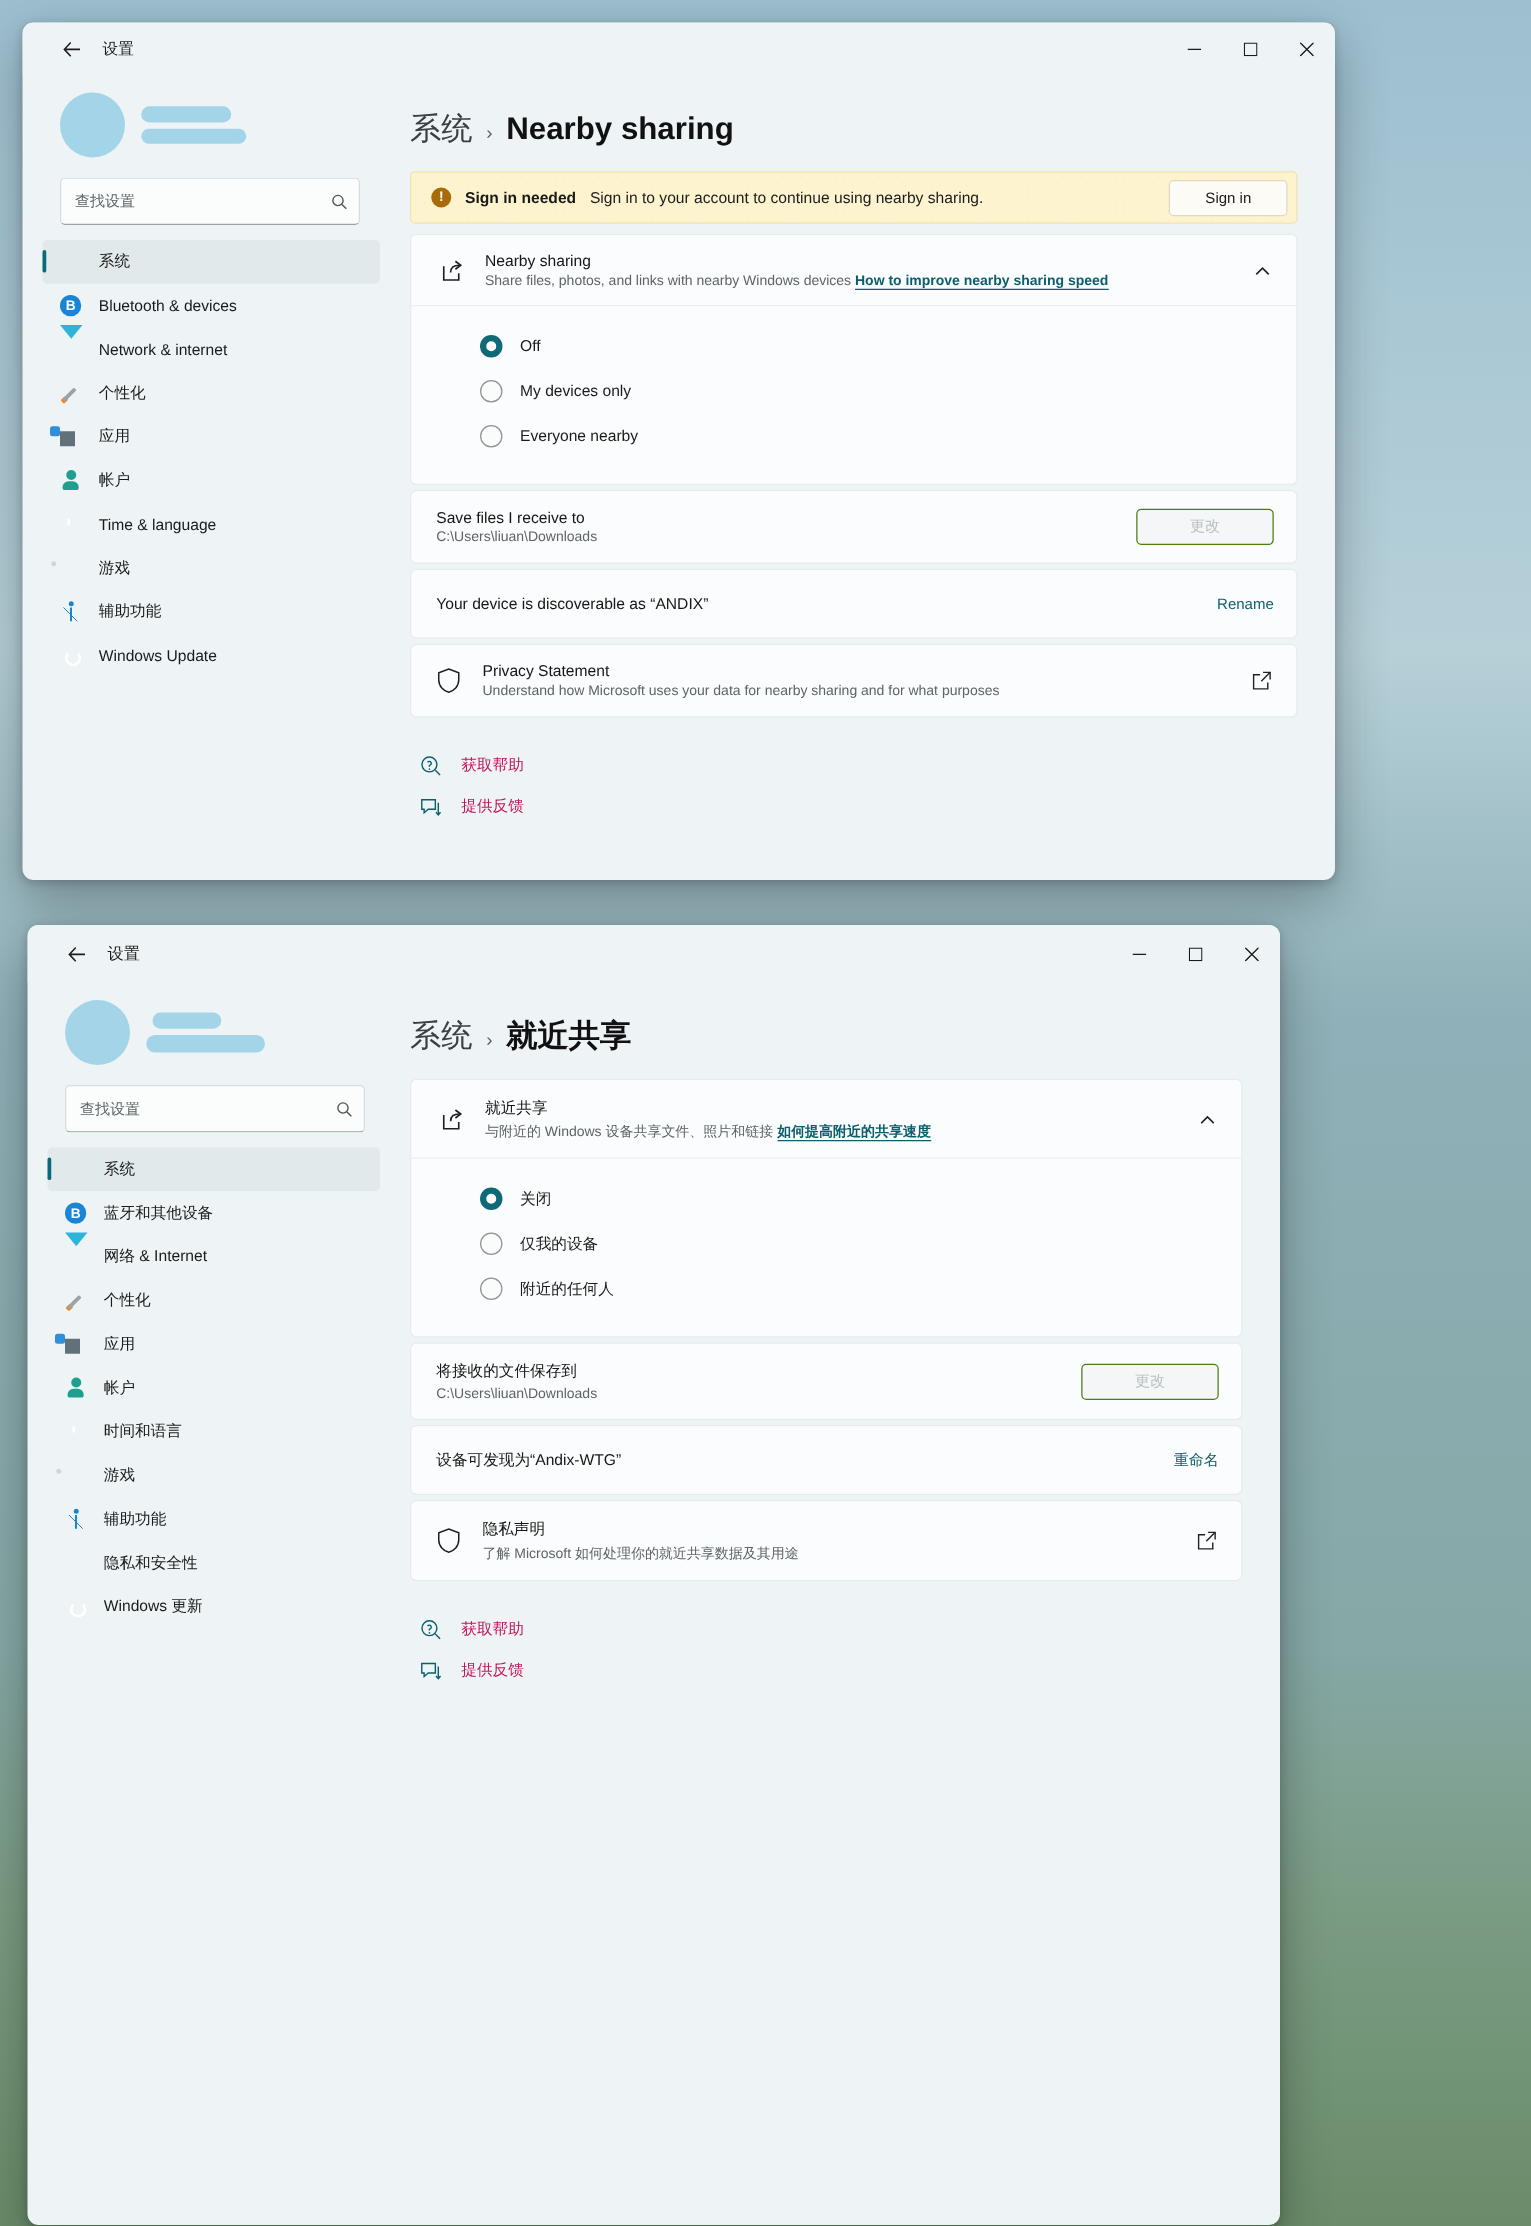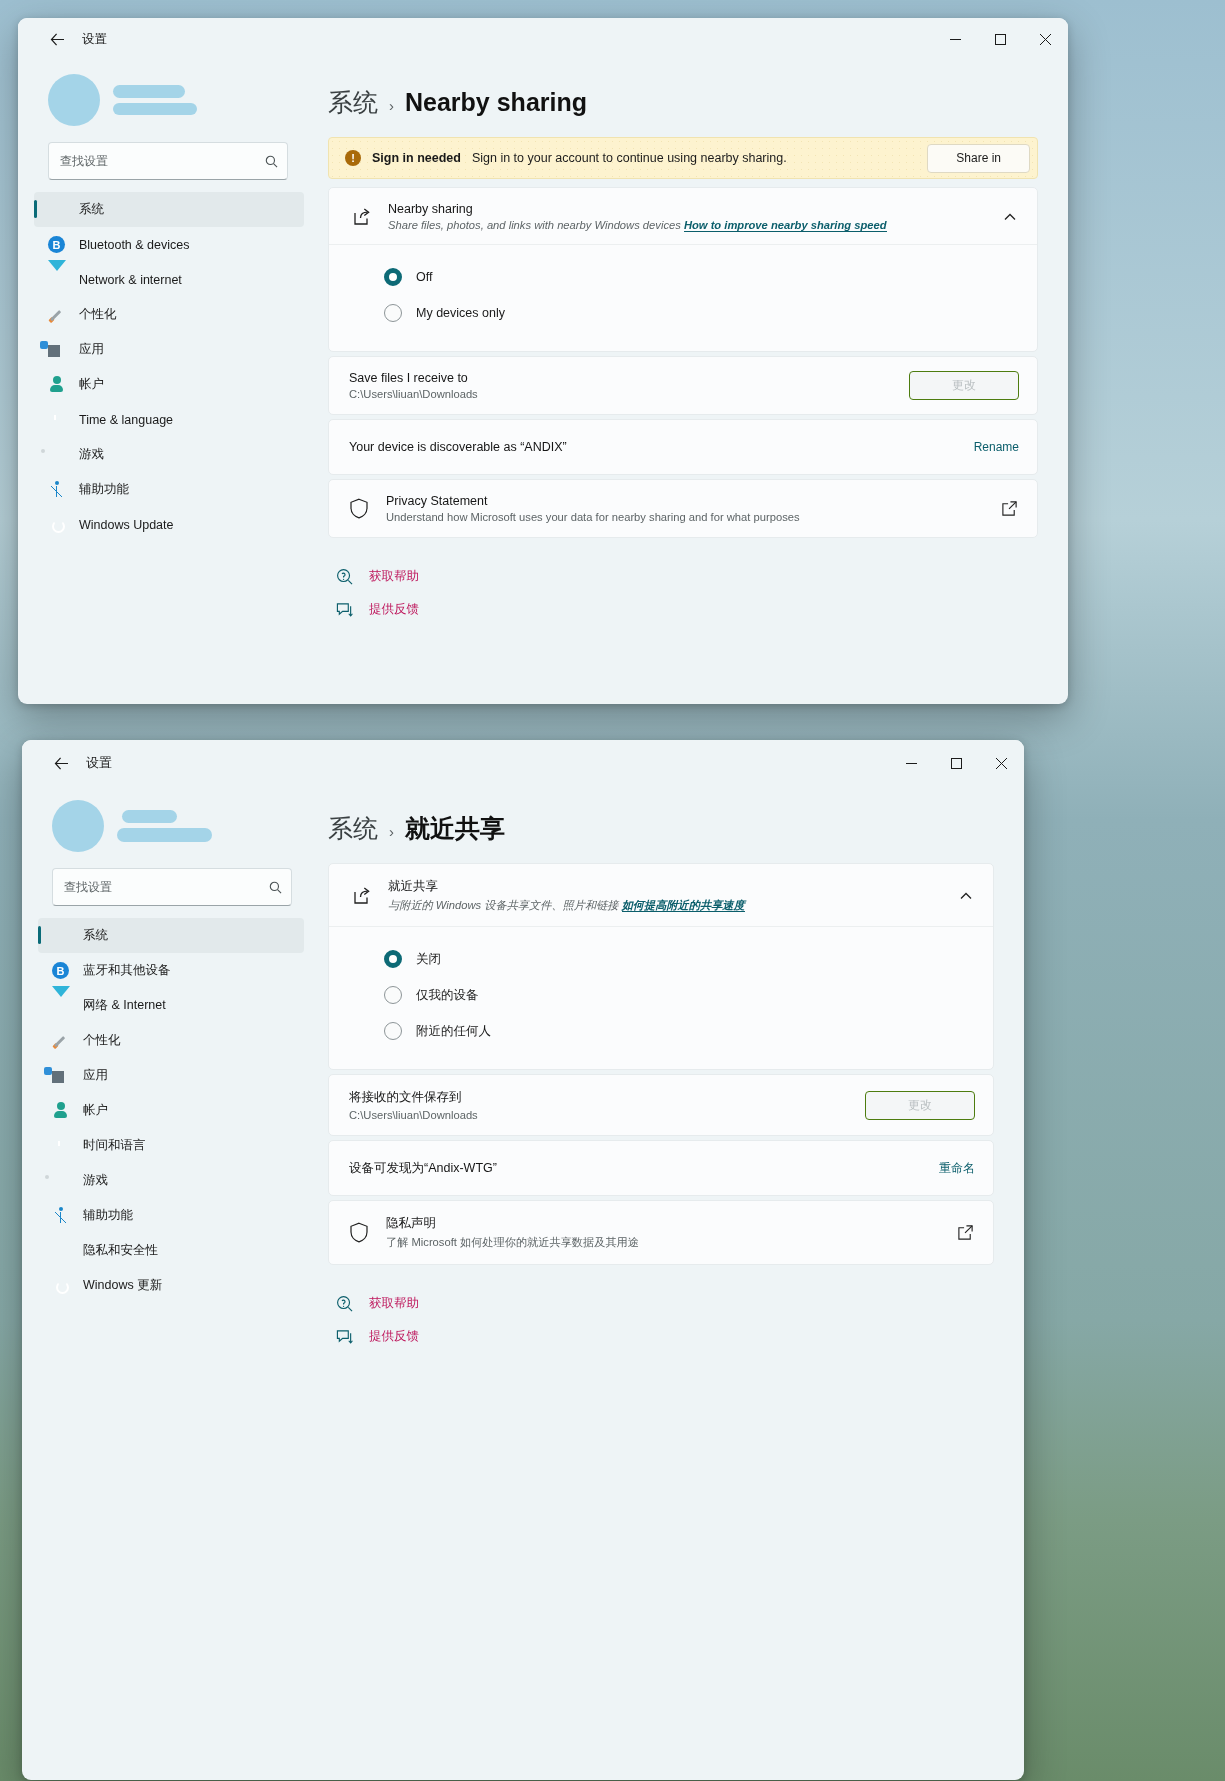--- a/index.html
+++ b/index.html
@@ -145,21 +145,21 @@
   .card {
     background: #fbfcfd; border: 1px solid #e6ebed; border-radius: 5px;
     margin-bottom: 4px;
   }
   .card-head {
     display: flex; align-items: center; gap: 15px; padding: 14px 16px 13px 22px;
   }
   .card-ico { width: 22px; height: 22px; flex: 0 0 22px; color: #1f1f1f; }
   .card-txt { flex: 1; }
   .card-title { font-size: 12.5px; color: #161616; margin-bottom: 3px; }
-  .card-sub { font-size: 11.2px; color: #5d6466; font-style: italic; }
+  .card-sub { font-size: 11.2px; color: #5d6466; }
   .card-sub .link { color: #0b5e6b; font-weight: 700; text-decoration: none; border-bottom: 1px solid #0b5e6b; }
   .chev { width: 22px; height: 22px; display:flex; align-items:center; justify-content:center; color:#222; cursor:pointer;}
 
   .radio-zone { padding: 14px 0 20px 0; border-top: 1px solid #eceff0; }
   .radio-row { display: flex; align-items: center; gap: 14px; padding: 9px 0 9px 55px; cursor: pointer; }
   .radio {
     width: 18px; height: 18px; border-radius: 50%;
     border: 1.6px solid #8d9598; background: #fafbfb; flex: 0 0 18px;
     position: relative;
   }
@@ -319,21 +319,21 @@
       <div class="breadcrumb">
         <span class="bc-root">系统</span>
         <span class="bc-sep">›</span>
         <span class="bc-cur">Nearby sharing</span>
       </div>
 
       <div class="banner">
         <div class="banner-ico">!</div>
         <span class="banner-strong">Sign in needed</span>
         <span class="banner-text">Sign in to your account to continue using nearby sharing.</span>
-        <button class="signin-btn">Share in</button>
+        <button class="signin-btn">Sign in</button>
       </div>
 
       <div class="card">
         <div class="card-head">
           <div class="card-ico">
             <svg width="22" height="22" viewBox="0 0 22 22" fill="none" stroke="currentColor" stroke-width="1.3">
               <path d="M4 7 V18 H16 V12.5"></path>
               <path d="M9.5 12 C9.5 8 12 6.2 16.5 6.2"></path>
               <path d="M13.3 3 L17.6 6.2 L13.3 9.4"></path>
             </svg>
@@ -352,20 +352,24 @@
           </div>
         </div>
         <div class="radio-zone" id="radios-en">
             <div class="radio-row">
               <span class="radio on"></span>
               <span class="radio-lbl">Off</span>
             </div>
             <div class="radio-row">
               <span class="radio"></span>
               <span class="radio-lbl">My devices only</span>
+            </div>
+            <div class="radio-row">
+              <span class="radio"></span>
+              <span class="radio-lbl">Everyone nearby</span>
             </div>
           </div>
       </div>
 
       <div class="row-card">
         <div class="grow">
           <div class="row-title">Save files I receive to</div>
           <div class="row-sub">C:\Users\liuan\Downloads</div>
         </div>
         <button class="btn-ghost">更改</button>

